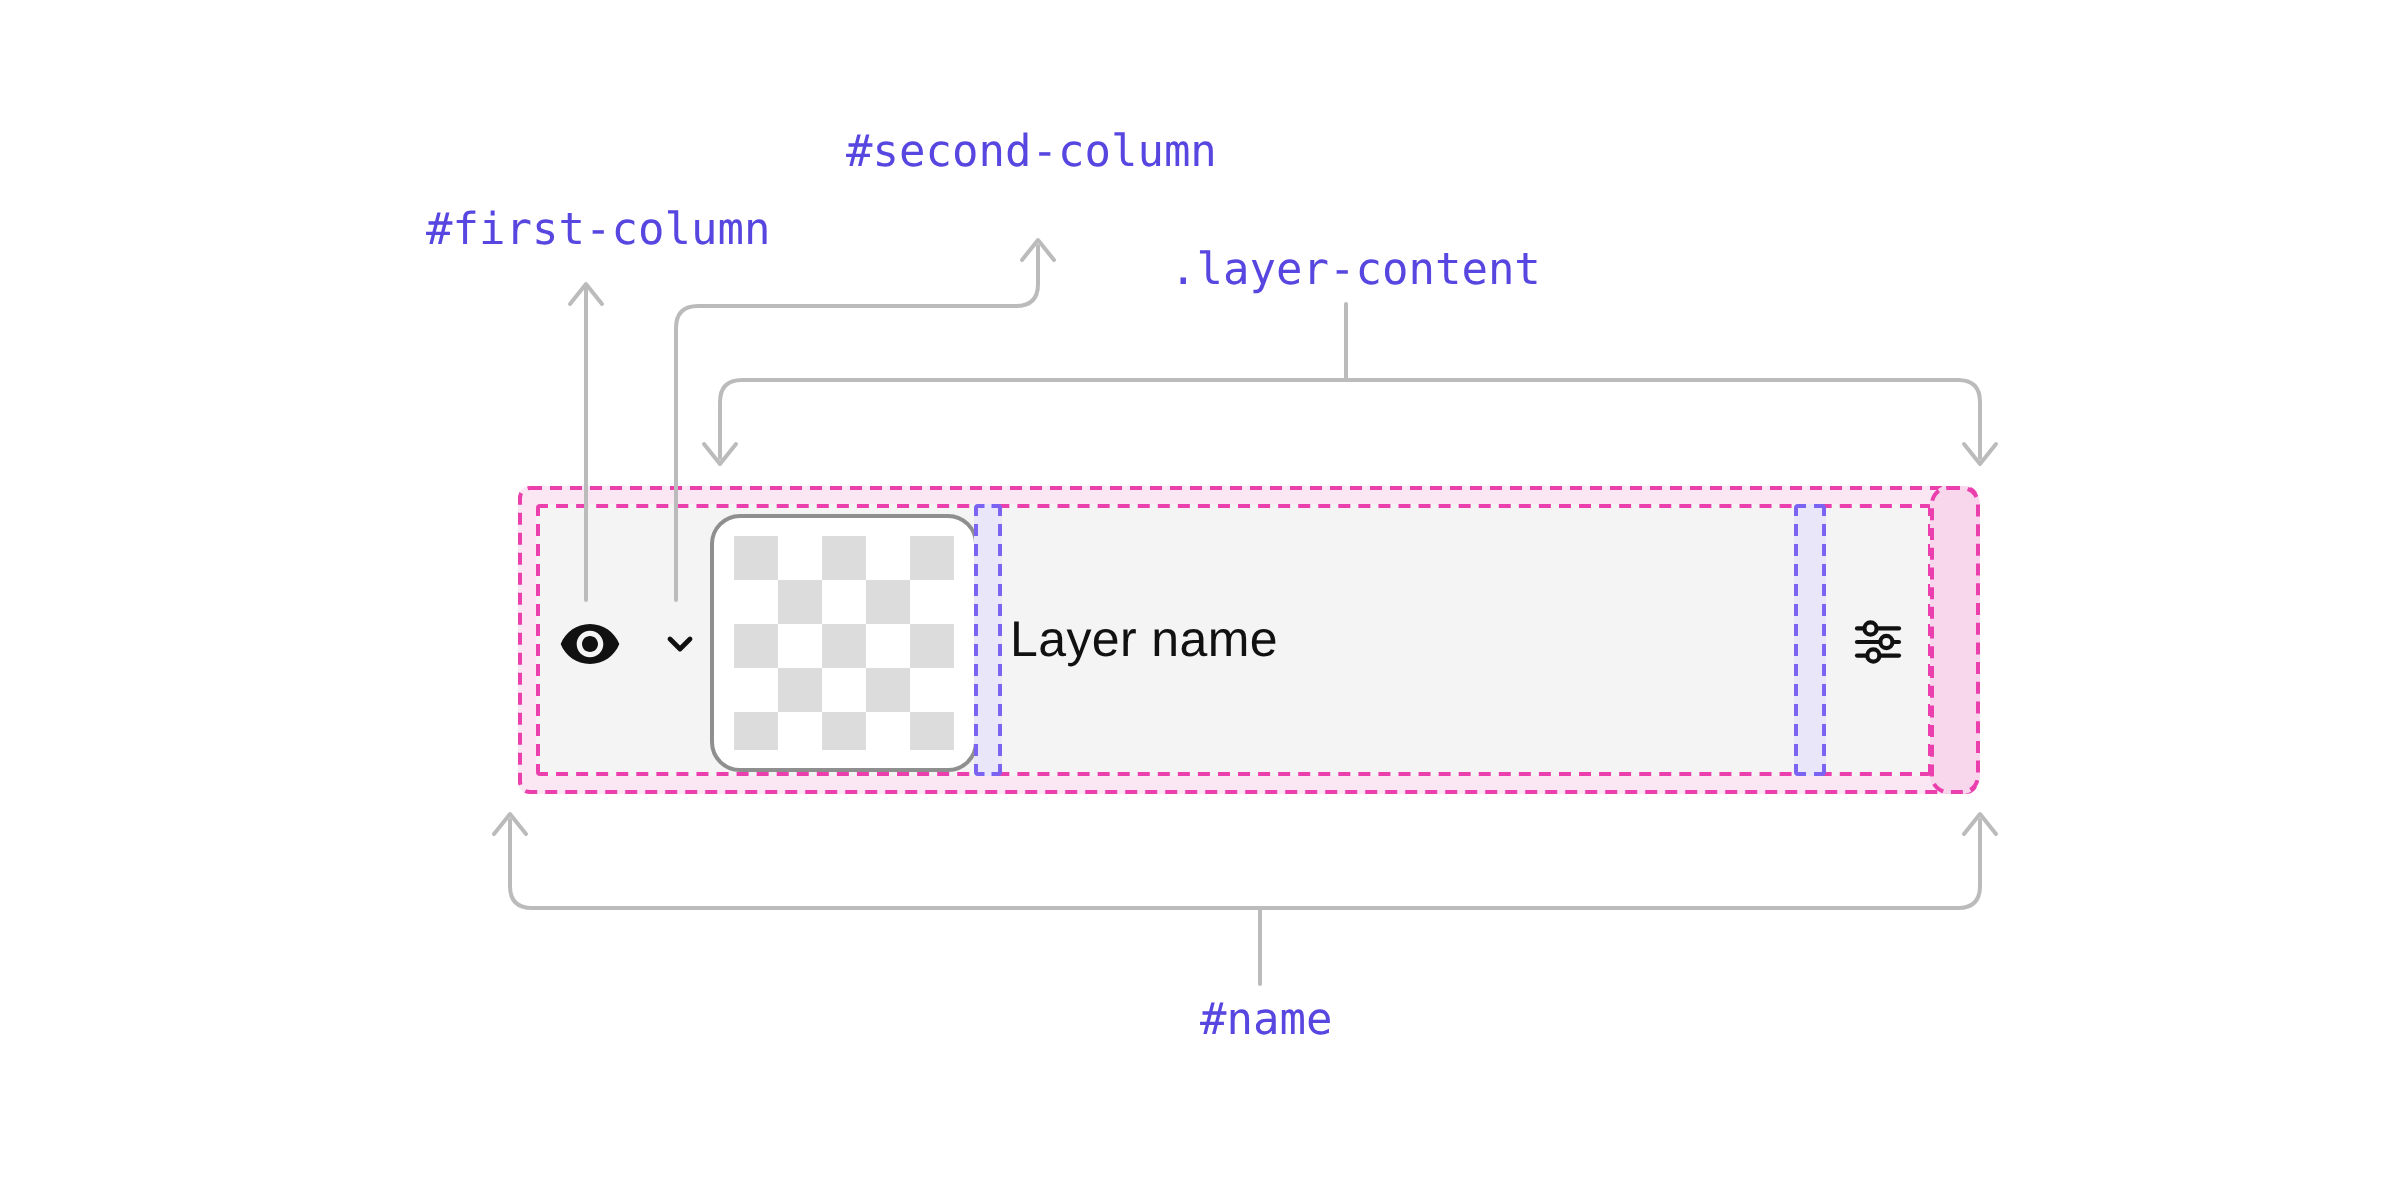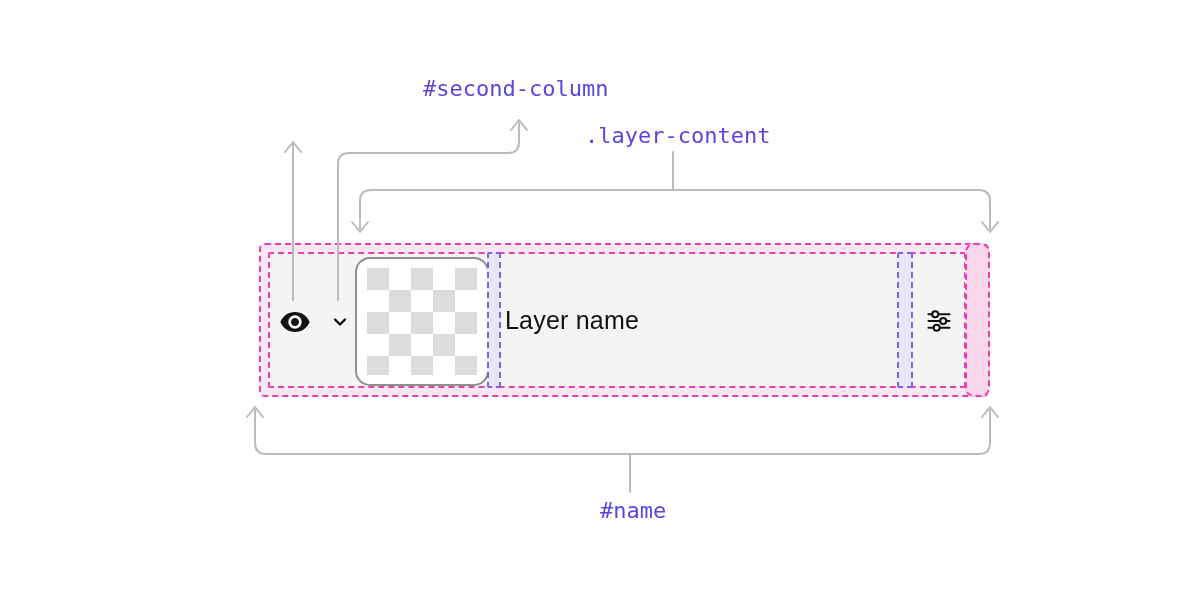--- a/index.html
+++ b/index.html
@@ -76,21 +76,22 @@
     <path d="M360 229 V201 Q360 190 371 190 H979 Q990 190 990 201 V229"></path>
     <path d="M352 222 L360 232 L368 222"></path>
     <path d="M982 222 L990 232 L998 222"></path>
 
     <path d="M255 410 V443 Q255 454 266 454 H979 Q990 454 990 443 V410"></path>
     <path d="M247 417 L255 407 L263 417"></path>
     <path d="M982 417 L990 407 L998 417"></path>
     <path d="M630 454 V492"></path>
   </svg>
 
-  <div class="anno" style="left:423px;top:76px;">#second-column</div>
+  <div class="anno" style="left:213px;top:103px;">#first-column</div>
+  <div class="anno" style="left:423px;top:64px;">#second-column</div>
   <div class="anno" style="left:585px;top:123px;">.layer-content</div>
   <div class="anno" style="left:600px;top:498px;">#name</div>
 
   <div class="link-row">
 
     <div class="row-inner">
 
       <button class="icon-btn eye-btn">
         <span>
           <svg width="32" height="32" viewBox="0 0 24 24" fill="#111111">

